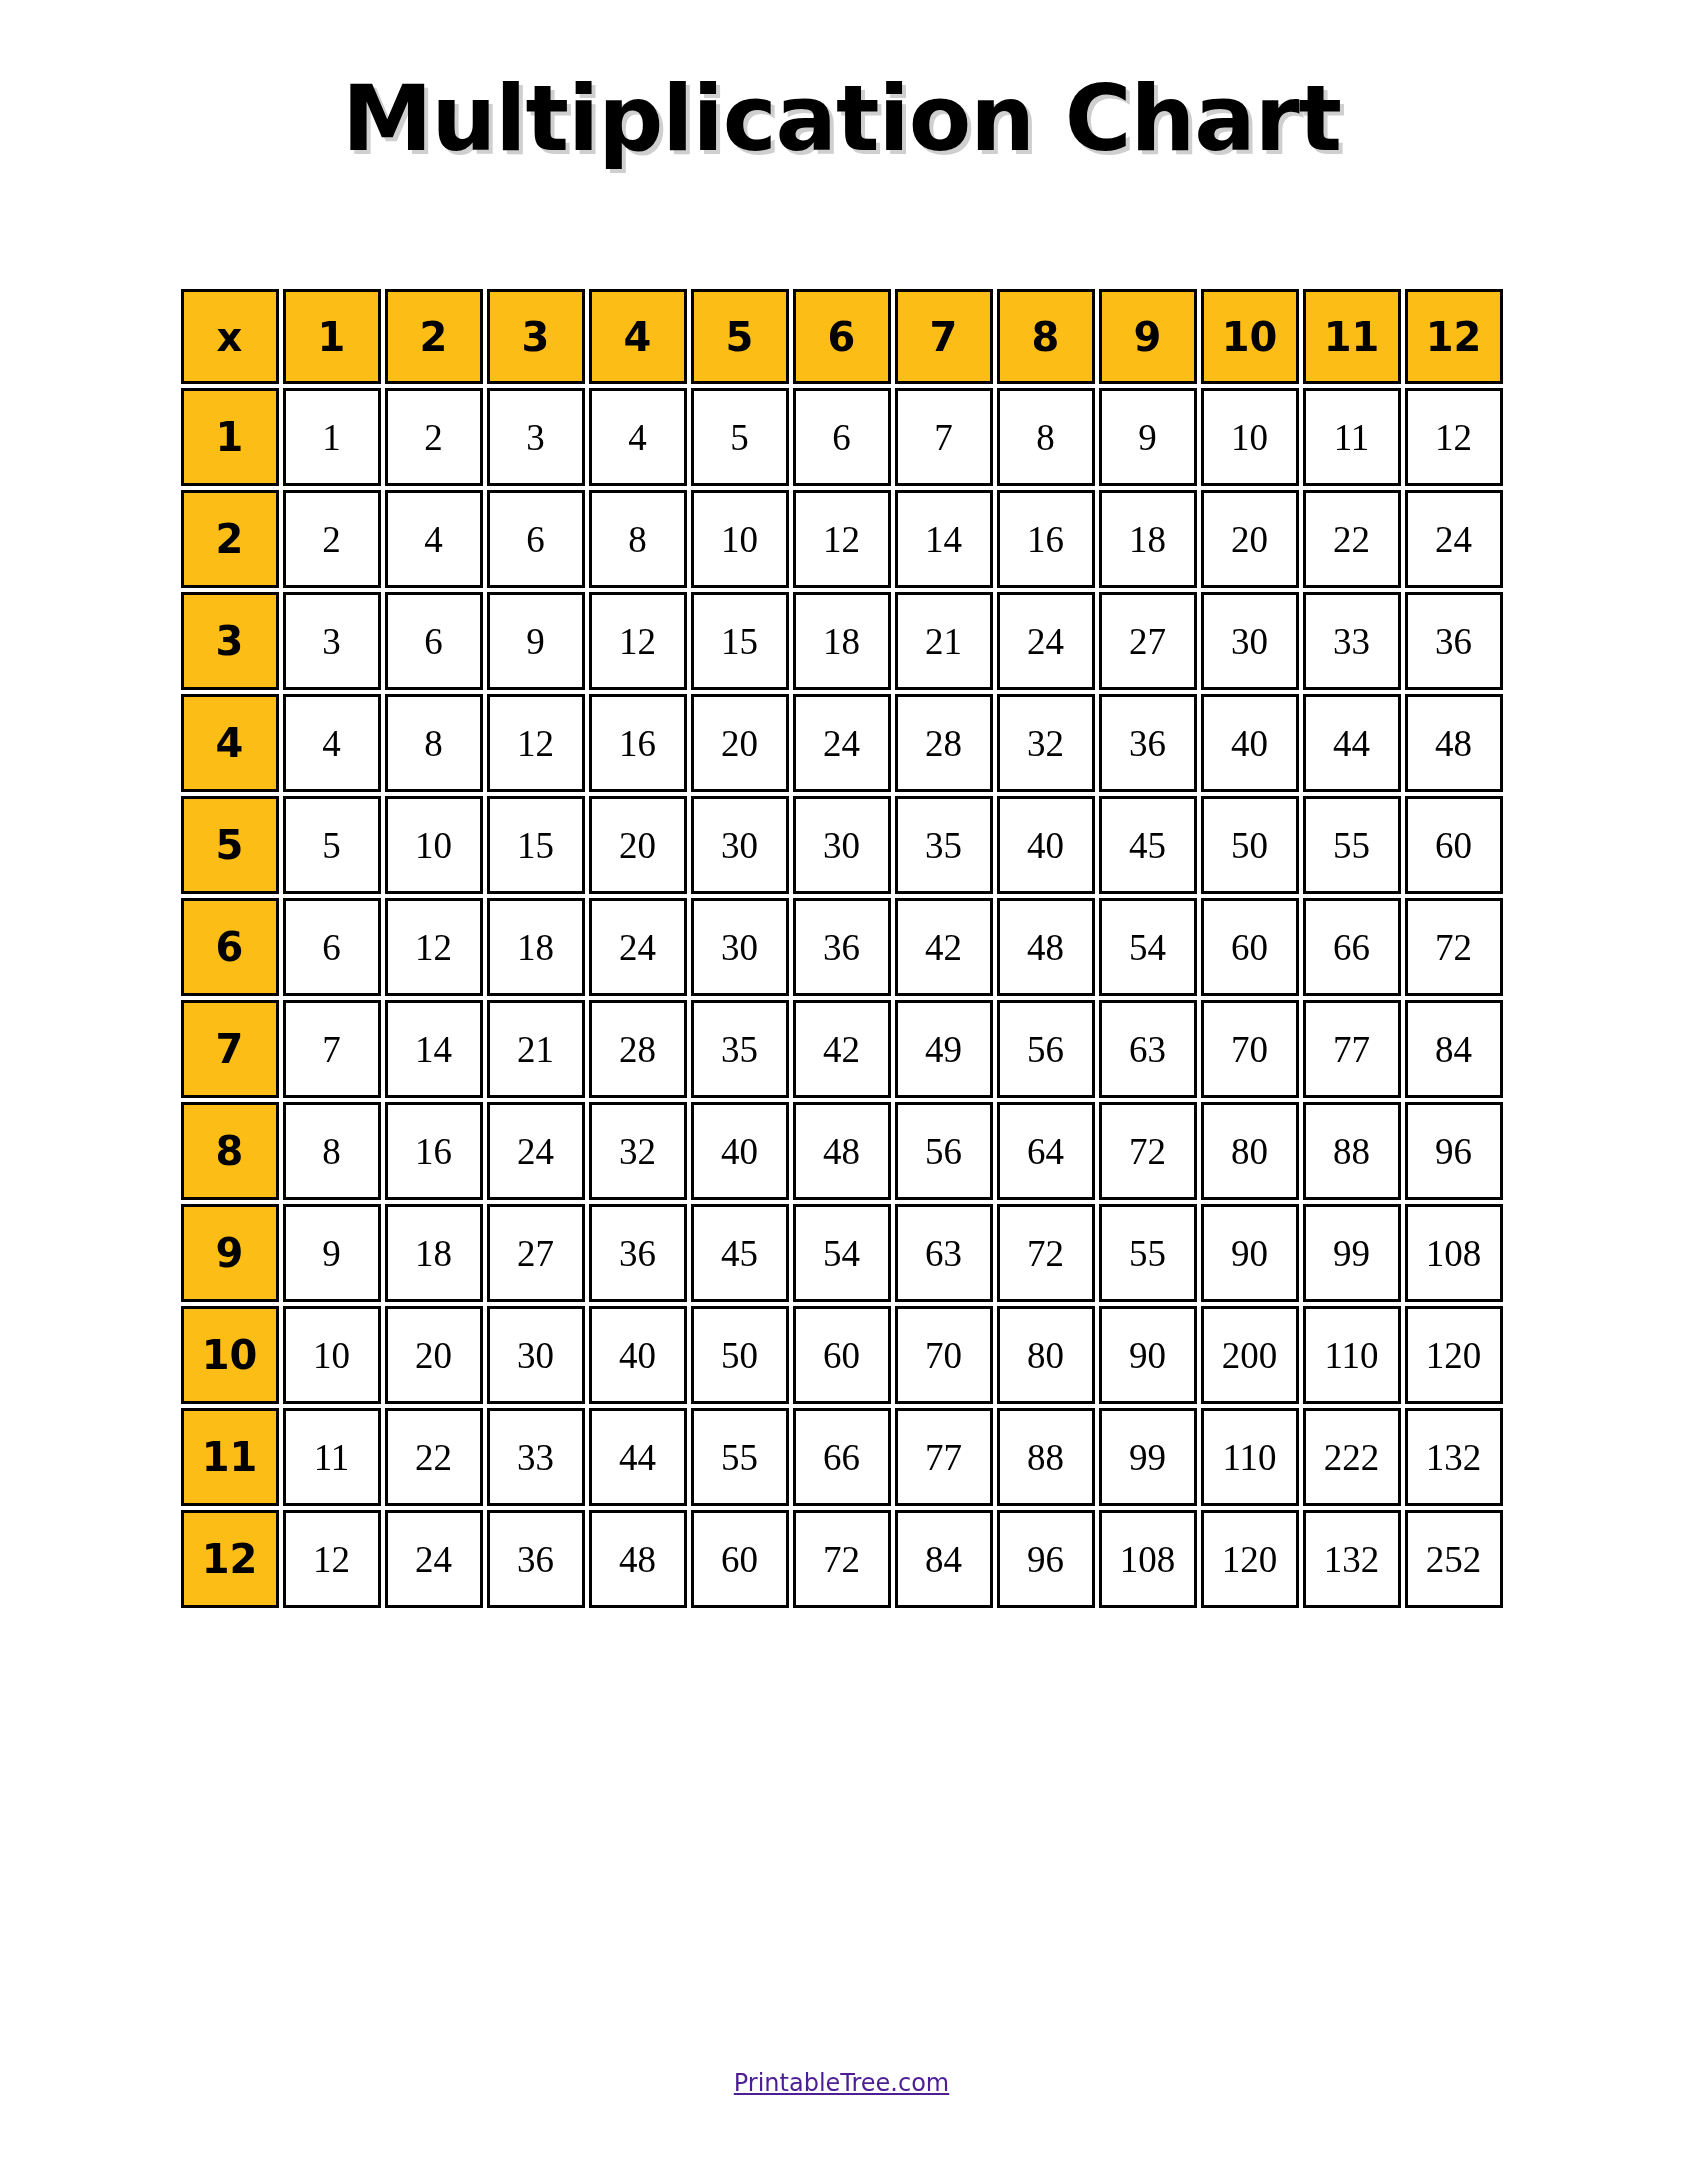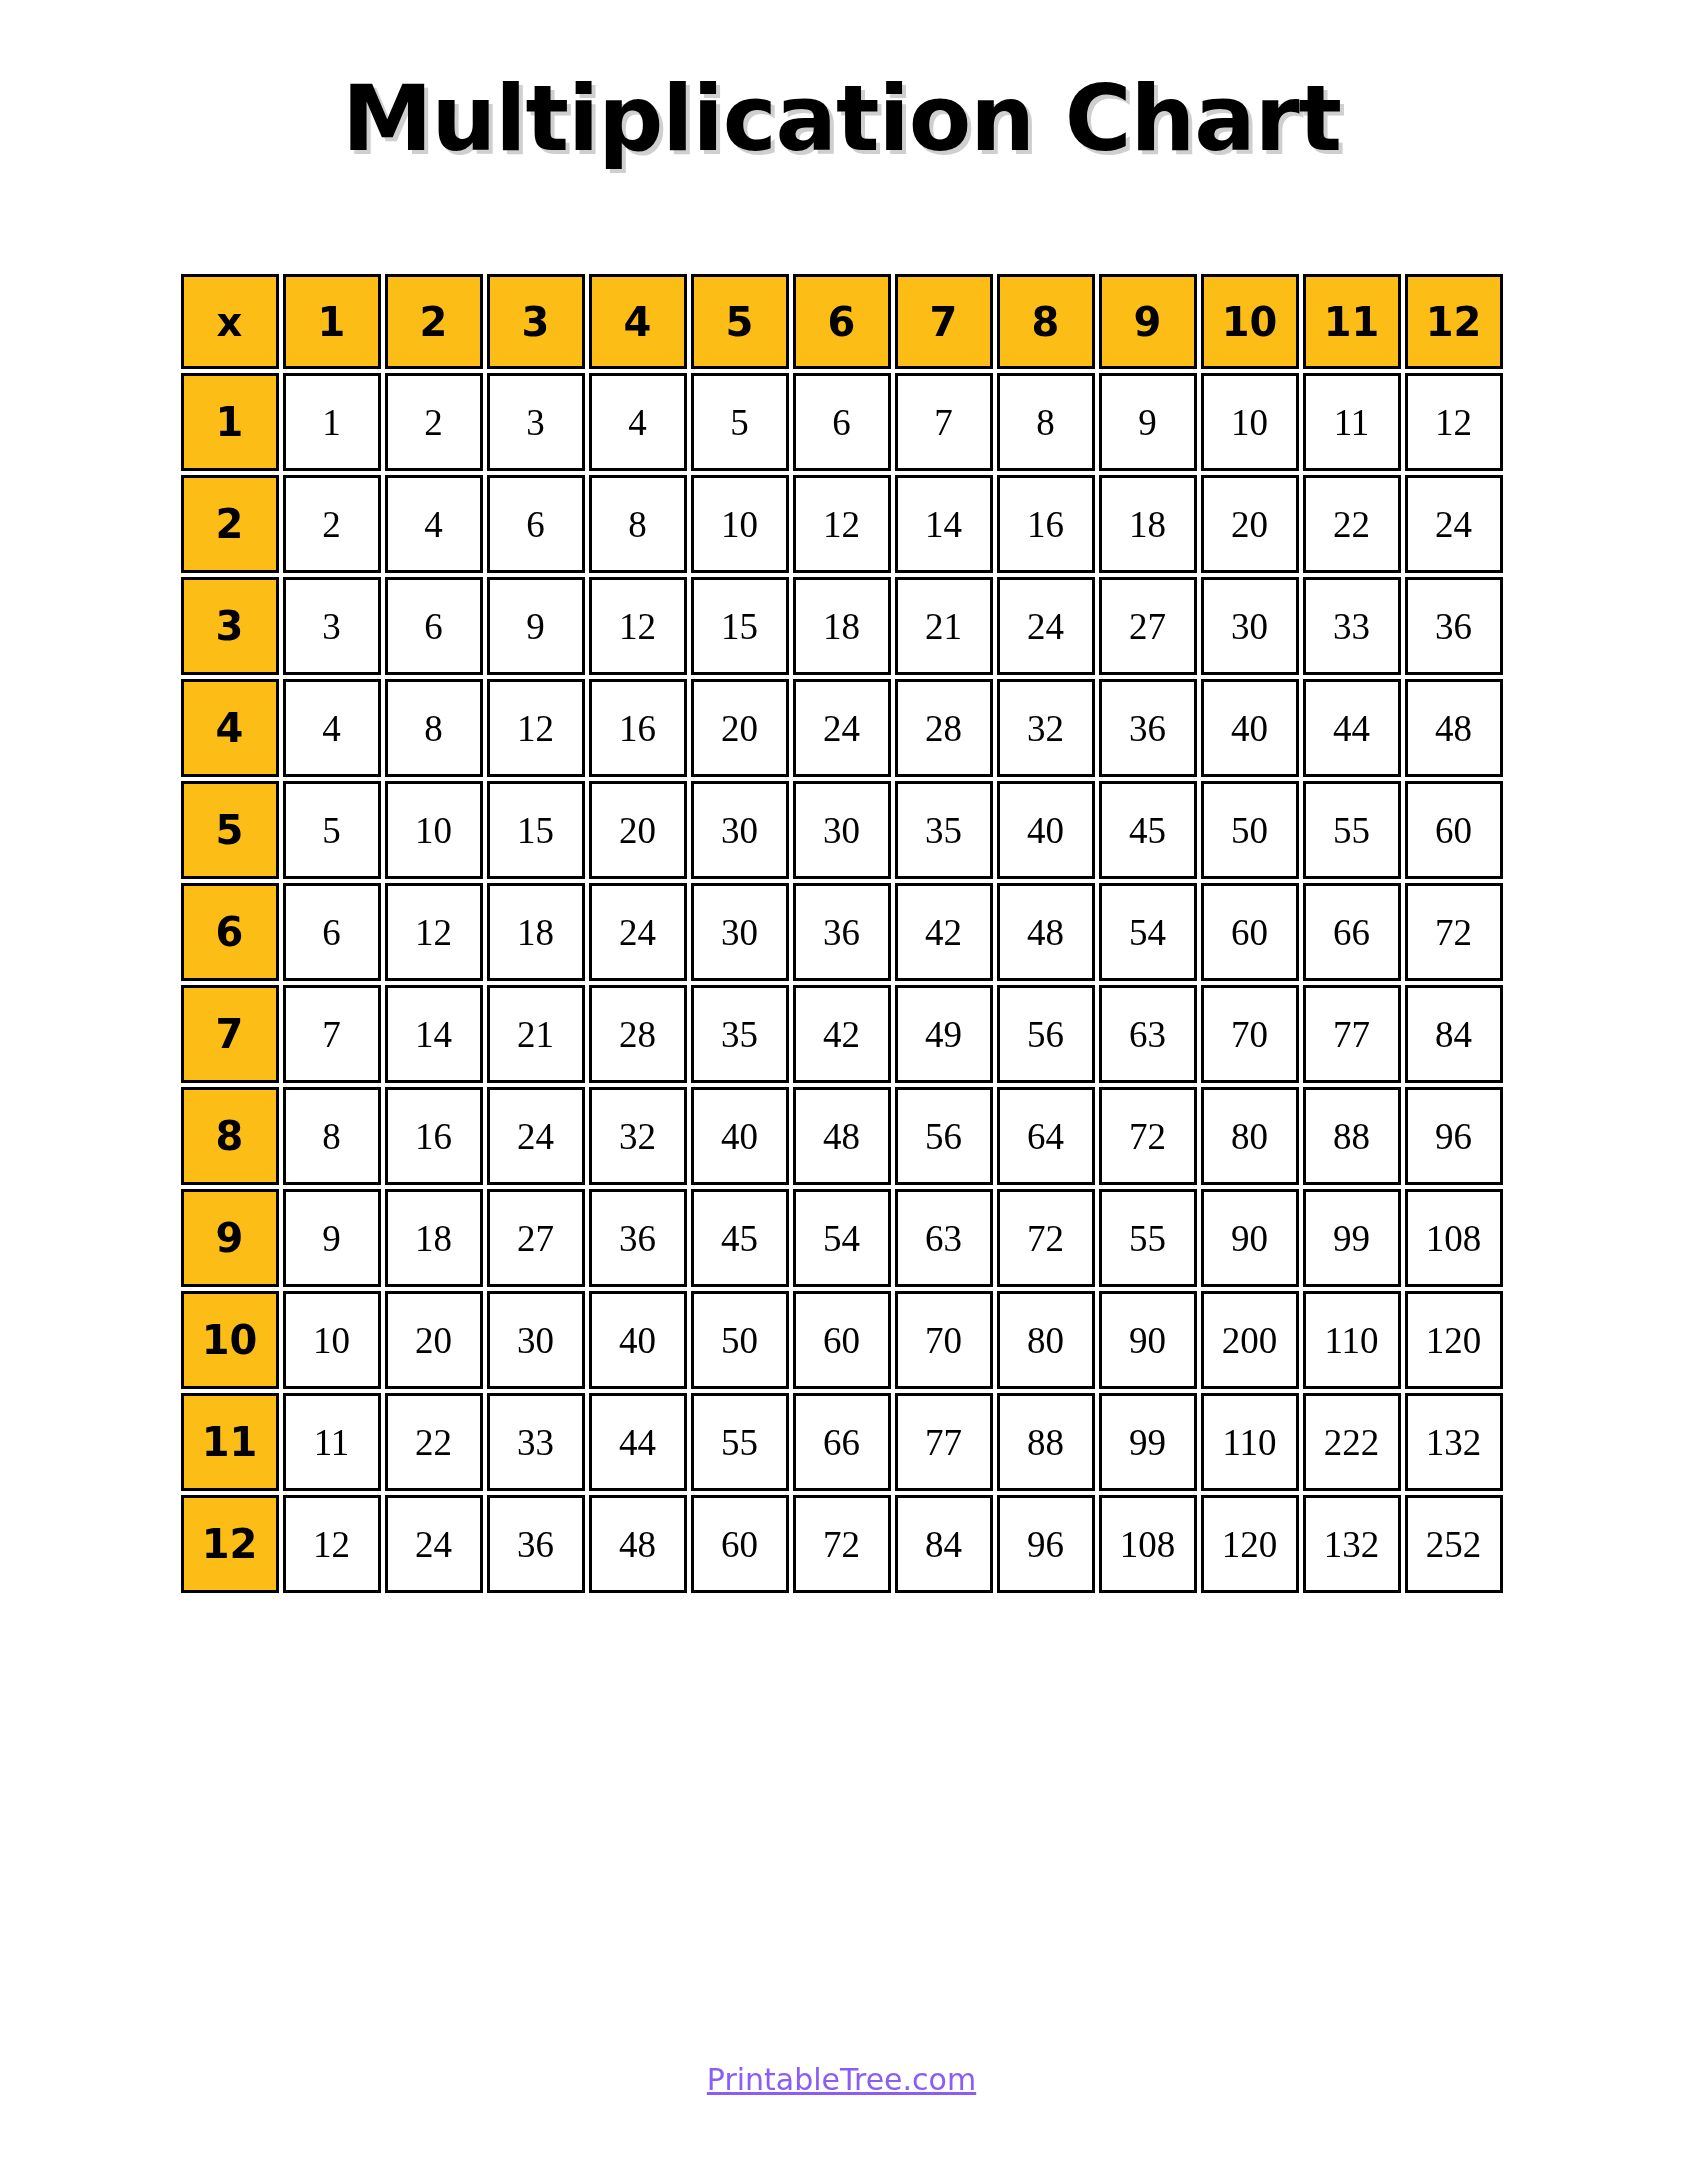--- a/index.html
+++ b/index.html
@@ -22,21 +22,21 @@
     flex-direction: column;
     align-items: center;
   }
   .title {
     font-family: "DejaVu Sans", sans-serif;
     font-weight: bold;
     font-size: 91px;
     letter-spacing: -1px;
     color: #000000;
     margin-top: 69px;
-    margin-bottom: 2px;
+    margin-bottom: 17px;
     text-shadow: 4px 4px 0 #cfcfcf;
     line-height: 1.1;
   }
   .table-wrap {
     margin-top: 99px;
   }
   table.mult {
     border-collapse: separate;
     border-spacing: 4px;
     table-layout: fixed;
@@ -67,22 +67,22 @@
   table.mult tr.header-row td {
     height: 89px;
   }
   .footer {
     margin-top: auto;
     margin-bottom: 81px;
     text-align: center;
   }
   .footer a {
     font-family: "DejaVu Sans", sans-serif;
-    font-size: 30px;
-    color: #8b5cf6;
+    font-size: 24px;
+    color: #4c1d95;
     text-decoration: underline;
   }
 </style>
 </head>
 <body>
 
 <div class="page">
 
   <h1 class="title">Multiplication Chart</h1>
 

